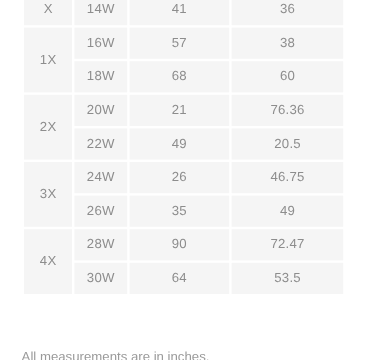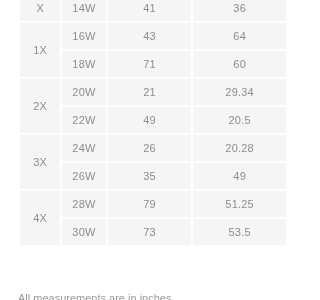--- a/index.html
+++ b/index.html
@@ -83,59 +83,59 @@
       <tbody id="table-body">
           <tr>
             <td class="col-group group-cell">X</td>
             <td class="col-size">14W</td>
             <td class="col-bust">41</td>
             <td class="col-waist">36</td>
           </tr>
           <tr>
             <td class="col-group group-cell" rowspan="2">1X</td>
             <td class="col-size">16W</td>
-            <td class="col-bust">43</td>
-            <td class="col-waist">64</td>
+            <td class="col-bust">57</td>
+            <td class="col-waist">38</td>
           </tr>
           <tr>
             <td class="col-size">18W</td>
-            <td class="col-bust">71</td>
+            <td class="col-bust">68</td>
             <td class="col-waist">60</td>
           </tr>
           <tr>
             <td class="col-group group-cell" rowspan="2">2X</td>
             <td class="col-size">20W</td>
             <td class="col-bust">21</td>
-            <td class="col-waist">29.34</td>
+            <td class="col-waist">76.36</td>
           </tr>
           <tr>
             <td class="col-size">22W</td>
             <td class="col-bust">49</td>
             <td class="col-waist">20.5</td>
           </tr>
           <tr>
             <td class="col-group group-cell" rowspan="2">3X</td>
             <td class="col-size">24W</td>
             <td class="col-bust">26</td>
-            <td class="col-waist">20.28</td>
+            <td class="col-waist">46.75</td>
           </tr>
           <tr>
             <td class="col-size">26W</td>
             <td class="col-bust">35</td>
             <td class="col-waist">49</td>
           </tr>
           <tr>
             <td class="col-group group-cell" rowspan="2">4X</td>
             <td class="col-size">28W</td>
-            <td class="col-bust">79</td>
-            <td class="col-waist">51.25</td>
+            <td class="col-bust">90</td>
+            <td class="col-waist">72.47</td>
           </tr>
           <tr>
             <td class="col-size">30W</td>
-            <td class="col-bust">73</td>
+            <td class="col-bust">64</td>
             <td class="col-waist">53.5</td>
           </tr>
         </tbody>
     </table>
   </div>
 
   <div class="footnote">All measurements are in inches.</div>
 
 </div>
 

